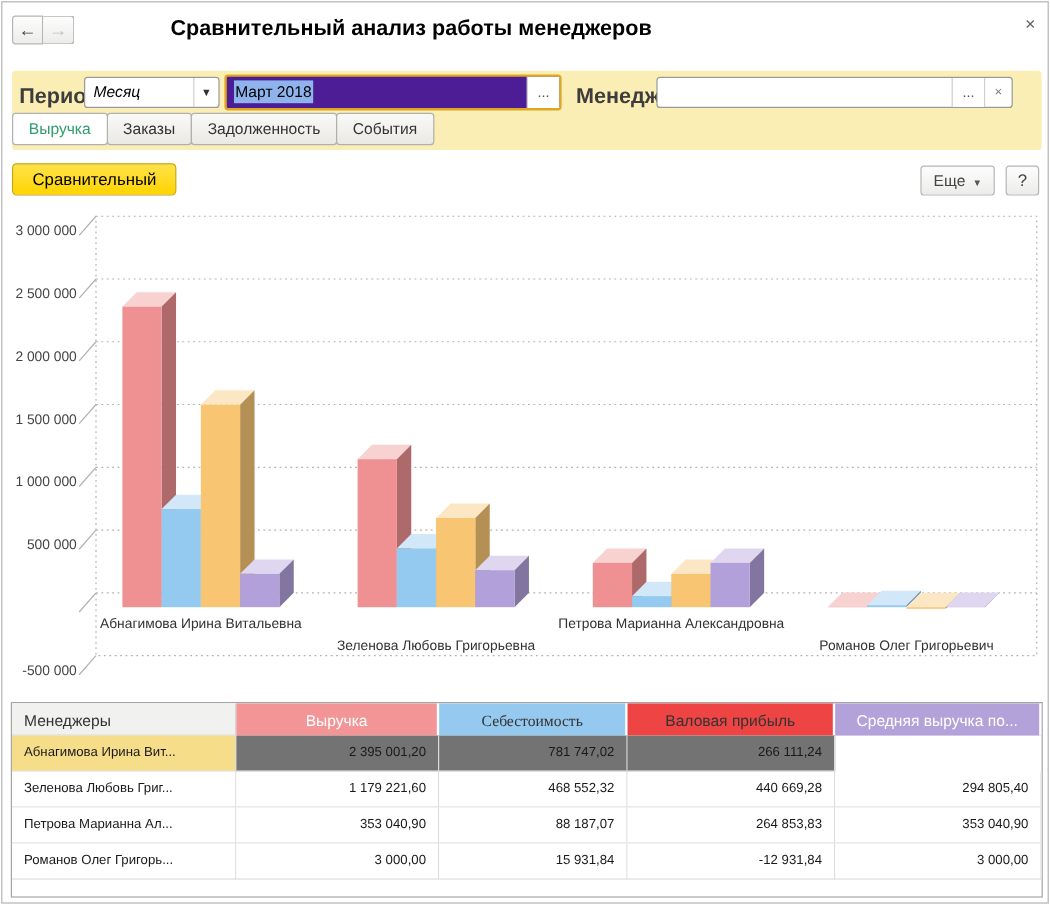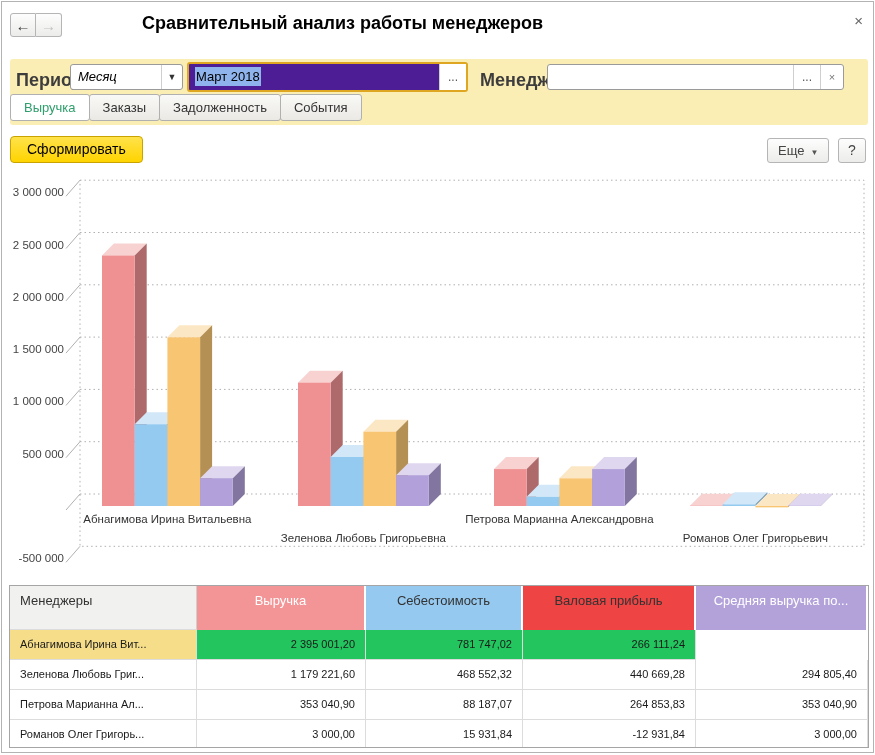--- a/index.html
+++ b/index.html
@@ -37,25 +37,25 @@
   .morebtn { position:absolute; left:765px; top:136px; height:25px; padding:0 10px; background:linear-gradient(#fdfdfd,#ececea); border:1px solid #b5b5b5; border-radius:3px; font-size:13px; color:#444; line-height:23px; cursor:pointer; }
   .morebtn .caret { font-size:8px; color:#555; margin-left:6px; }
   .helpbtn { position:absolute; left:836px; top:136px; width:28px; height:25px; background:linear-gradient(#fdfdfd,#ececea); border:1px solid #b5b5b5; border-radius:3px; font-size:14px; color:#444; text-align:center; line-height:23px; cursor:pointer; }
 
   
   .chart { position:absolute; left:0; top:168px; width:875px; height:400px; }
 
   
   .rtable { position:absolute; left:7px; top:583px; width:860px; height:163px; border:1px solid #a5a5a5; background:#fff; overflow:hidden; }
   .trow { display:grid; grid-template-columns:187px 169px 157px 173px 172px; }
-  .th { height:44px; font-size:13px; line-height:29px; text-align:center; border-right:2px solid #fff; overflow:hidden; white-space:nowrap; cursor:pointer; }
+  .th { height:27px; font-size:13px; line-height:29px; text-align:center; border-right:2px solid #fff; overflow:hidden; white-space:nowrap; cursor:pointer; }
   .th.first { text-align:left; padding-left:10px; border-right:1px solid #cfcfcf; border-bottom:1px solid #dcdcdc; }
   .td { height:30px; font-size:11px; line-height:29px; color:#1a1a1a; border-right:1px solid #dcdcdc; border-bottom:1px solid #dcdcdc; padding-right:10px; text-align:right; overflow:hidden; white-space:nowrap; background:#fff; cursor:default; }
   .td.name { text-align:left; padding-left:10px; padding-right:4px; }
-  .trow.selected .td { background:#22c55e; }
+  .trow.selected .td { background:#737373; }
   .trow.selected .td.name { background:#f5dd89; }
 </style>
 </head>
 <body>
 
 <div class="window">
 
   <div class="navgroup">
     <div class="navbtn back">
         <span>←</span>
@@ -84,21 +84,21 @@
       <div class="clr">×</div>
     </div>
     <div class="tabs" id="tabs">
         <div class="tab active">Выручка</div>
         <div class="tab">Заказы</div>
         <div class="tab">Задолженность</div>
         <div class="tab">События</div>
       </div>
   </div>
 
-  <div class="genbtn">Сформировать</div>
+  <div class="genbtn">Сравнительный</div>
   <div class="morebtn"><span>Еще</span><span class="caret">▼</span></div>
   <div class="helpbtn">?</div>
 
   <div class="chart" id="chart"><svg width="875" height="400">
         <rect x="78" y="10.199999999999989" width="784" height="366.1" fill="none" stroke="#b0b0b0" stroke-dasharray="1.5 3"></rect>
         <line x1="64" y1="392.3" x2="78" y2="376.3" stroke="#b0b0b0" stroke-width="1"></line>
         <line x1="78" y1="324" x2="862" y2="324" stroke="#b0b0b0" stroke-width="1" stroke-dasharray="1.5 3"></line>
         <line x1="64" y1="340" x2="78" y2="324" stroke="#b0b0b0" stroke-width="1"></line>
         <line x1="78" y1="271.7" x2="862" y2="271.7" stroke="#b0b0b0" stroke-width="1" stroke-dasharray="1.5 3"></line>
         <line x1="64" y1="287.7" x2="78" y2="271.7" stroke="#b0b0b0" stroke-width="1"></line>
@@ -169,21 +169,21 @@
         <polygon points="786.1,335.6862 798.1,323.6862 830.8000000000001,323.6862 818.8000000000001,335.6862" fill="rgb(223,215,239)"></polygon>
         <polygon points="818.8000000000001,335.6862 830.8000000000001,323.6862 830.8000000000001,324 818.8000000000001,336" fill="rgb(130,117,159)"></polygon>
         <rect x="786.1" y="335.6862" width="32.7" height="0.31380000000001473" fill="#b2a0da"></rect>
         <text x="753.4" y="372" text-anchor="middle" font-size="11.5" fill="#333">Романов Олег Григорьевич</text>
       </svg></div>
 
   <div class="rtable" id="rtable">
       <div class="trow">
         <div class="th first" style="background: rgb(241, 241, 240); color: rgb(51, 51, 51);">Менеджеры</div>
         <div class="th" style="background: rgb(243, 149, 150); color: rgb(255, 255, 255);">Выручка</div>
-        <div class="th" style="background: rgb(150, 201, 240); color: rgb(51, 51, 51);">Себестоимость</div>
+        <div class="th" style="background: rgb(150, 201, 240); color: rgb(51, 51, 51); font-family: Liberation Serif, serif;">Себестоимость</div>
         <div class="th" style="background: #ef4444; color: rgb(51, 51, 51);">Валовая прибыль</div>
         <div class="th" style="background: rgb(179, 162, 218); color: rgb(255, 255, 255);">Средняя выручка по...</div>
       </div>
       <div class="trow selected">
         <div class="td name">Абнагимова Ирина Вит...</div>
         <div class="td">2 395 001,20</div>
         <div class="td">781 747,02</div>
         <div class="td">266 111,24</div>
       </div>
       <div class="trow">

